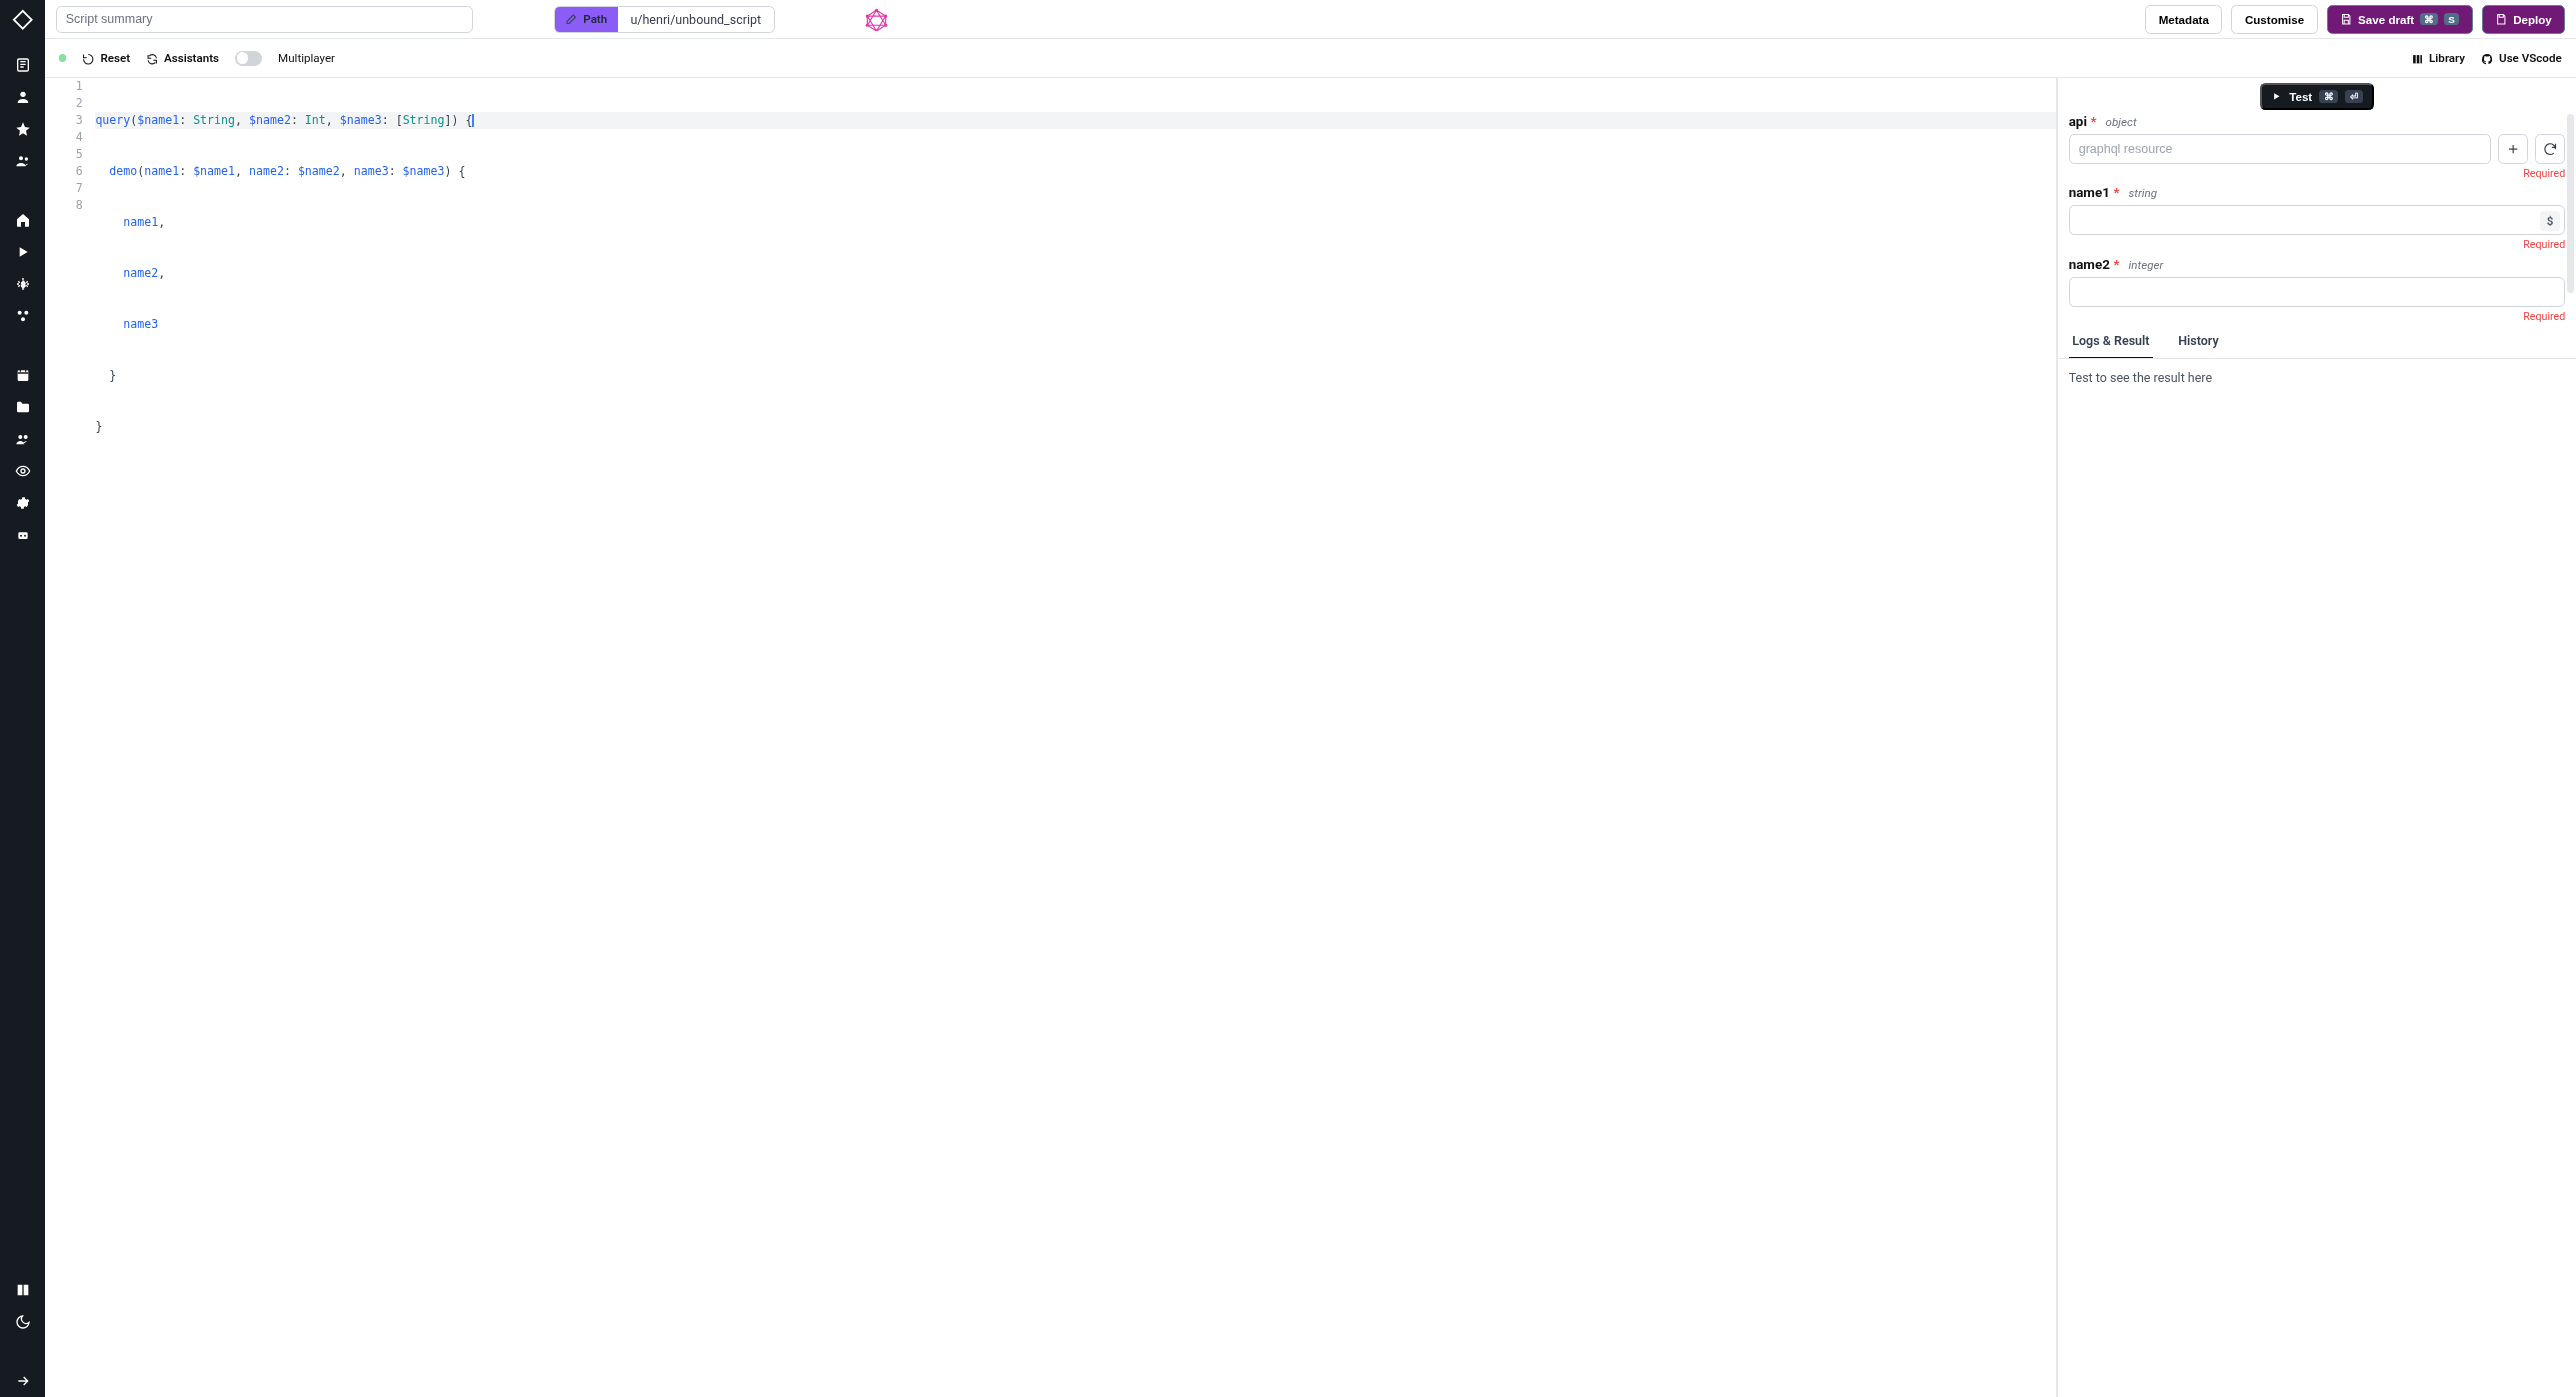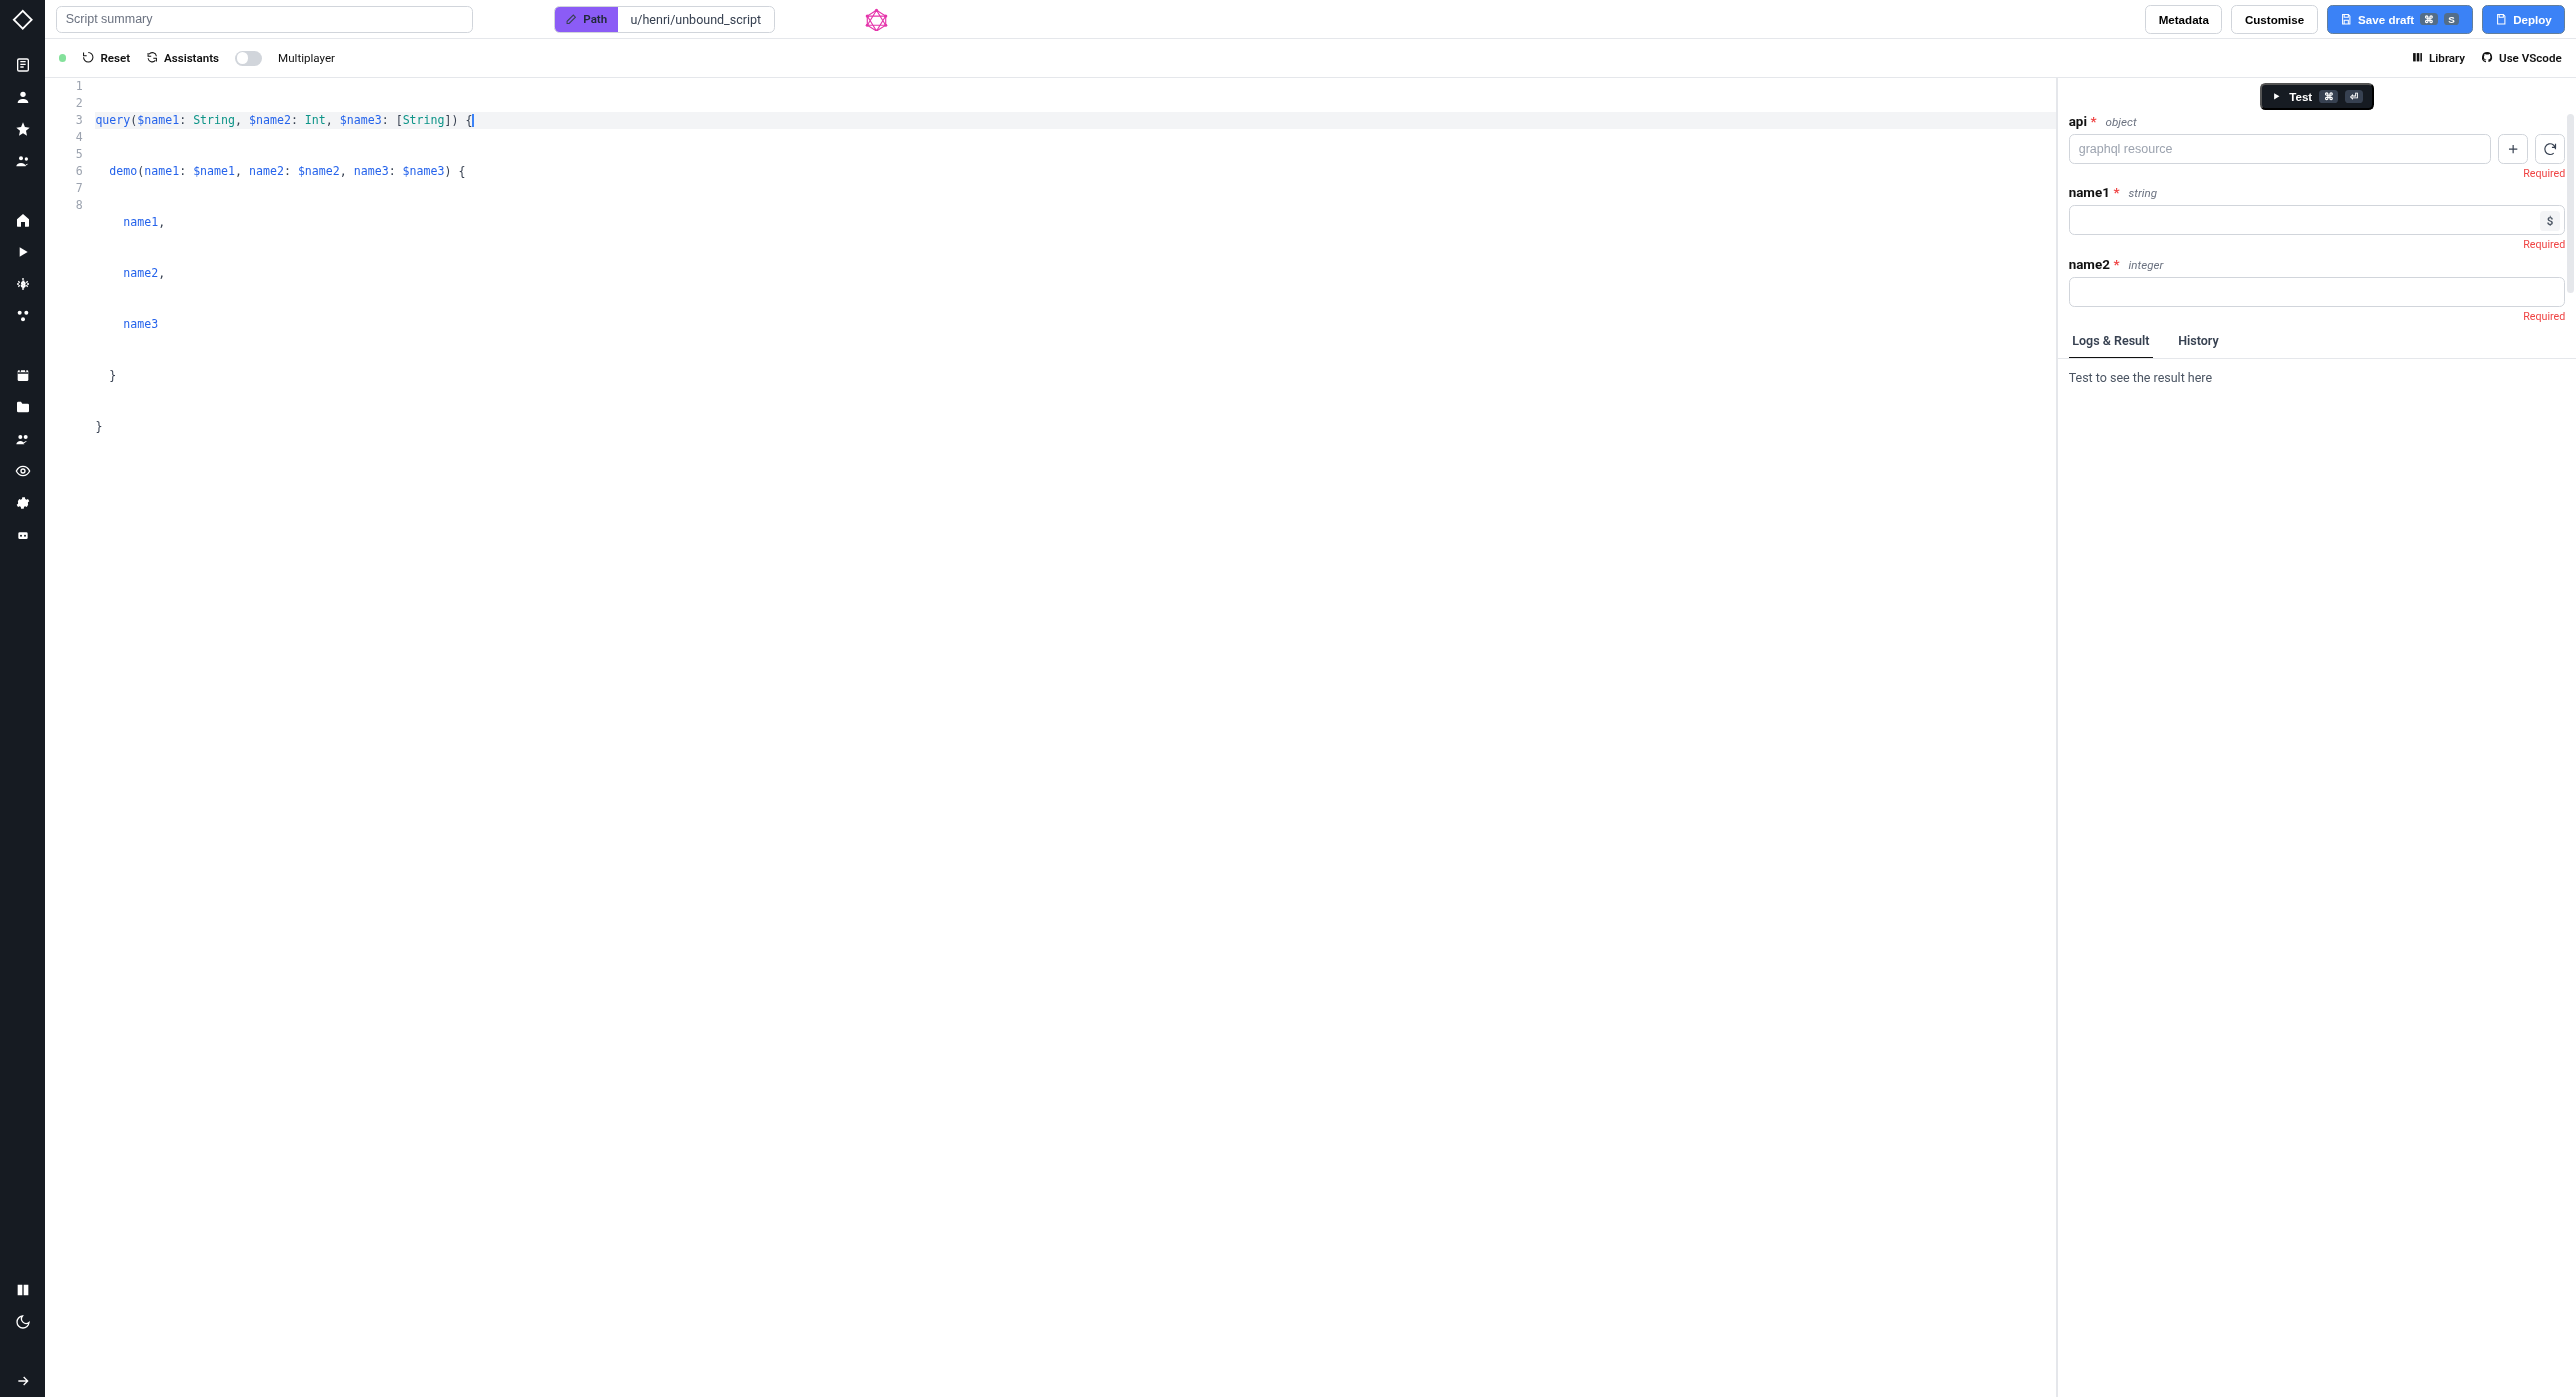--- a/index.html
+++ b/index.html
@@ -21,28 +21,28 @@
 .top-header { height: 39px; display: flex; align-items: center; padding: 0 10.7px; gap: 9px; border-bottom: 0.9px solid #e5e7eb; }
 .summary-input { width: 417px; height: 27px; border: 0.9px solid #d1d5db; border-radius: 5.4px; padding: 0 9px; font-size: 12.5px; color: #1f2937; }
 .summary-input::placeholder { color: #6b7280; }
 .top-header-spacer1 { flex: 0 0 63px; }
 .path-group { display: flex; align-items: center; height: 27px; border: 0.9px solid #d1d5db; border-radius: 5.4px; overflow: hidden; }
 .path-btn { display: flex; align-items: center; gap: 5.4px; padding: 0 10.7px; height: 100%; background: #8b5cf6; font-weight: 600; font-size: 11.6px; }
 .path-value { padding: 0 12.5px; font-size: 12.5px; color: #374151; }
 .lang-icon { width: 23px; height: 23px; margin-left: 81px; }
 .top-header-spacer2 { flex: 1; }
 .hdr-btn { height: 29px; padding: 0 12.5px; border: 0.9px solid #d1d5db; border-radius: 5.4px; background: #fff; font-weight: 600; font-size: 11.6px; display: inline-flex; align-items: center; gap: 5.4px; cursor: pointer; }
-.hdr-btn.primary { background: #3b82f6; color: #fff; border-color: #627e9b; }
+.hdr-btn.primary { background: #701a75; color: #fff; border-color: #627e9b; }
 .kbd { background: #536d88; color: #fff; border-radius: 3.6px; padding: 0.9px 4.5px; font-size: 9.8px; font-weight: 700; display: inline-flex; align-items: center; }
 .hdr-btn svg { width: 12.5px; height: 12.5px; }
 
 
 .sub-header { height: 39px; display: flex; align-items: center; padding: 0 14.3px; gap: 16px; border-bottom: 0.9px solid #e5e7eb; }
 .status-dot { width: 7.2px; height: 7.2px; border-radius: 50%; background: #84e19b; }
-.sh-btn { display: inline-flex; align-items: flex-start; gap: 5.4px; font-weight: 600; font-size: 11.6px; cursor: pointer; color: #111; }
+.sh-btn { display: inline-flex; align-items: flex-end; gap: 5.4px; font-weight: 600; font-size: 11.6px; cursor: pointer; color: #111; }
 .sh-btn svg { width: 12.5px; height: 12.5px; }
 .toggle { width: 27px; height: 15px; border-radius: 9px; background: #d1d5db; position: relative; }
 .toggle::after { content: ""; position: absolute; left: 1.8px; top: 1.8px; width: 11.6px; height: 11.6px; border-radius: 50%; background: #fff; }
 .mp-label { font-size: 11.6px; color: #111; }
 .sub-header-spacer { flex: 1; }
 
 
 .workspace { flex: 1; display: flex; min-height: 0; }
 
 

